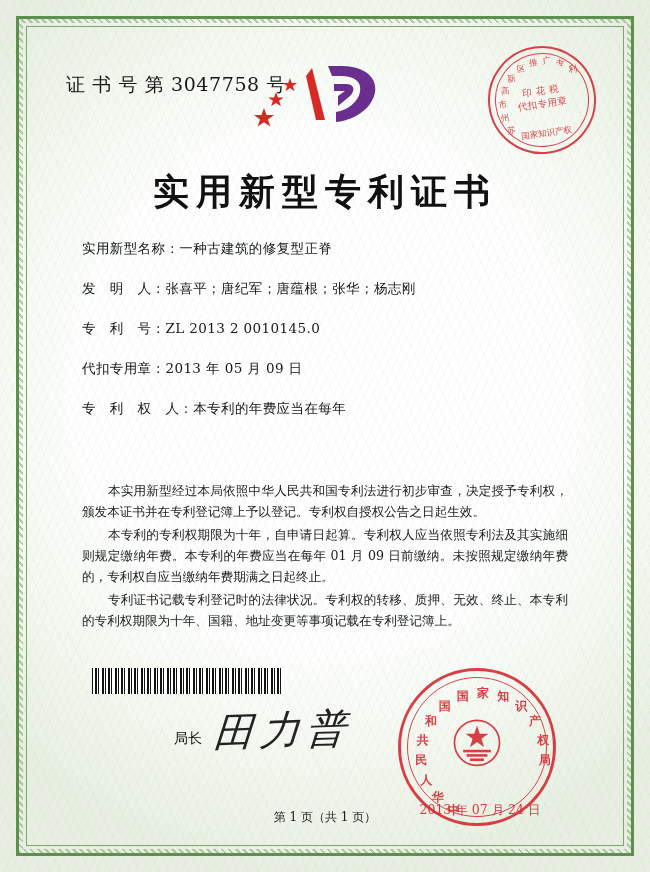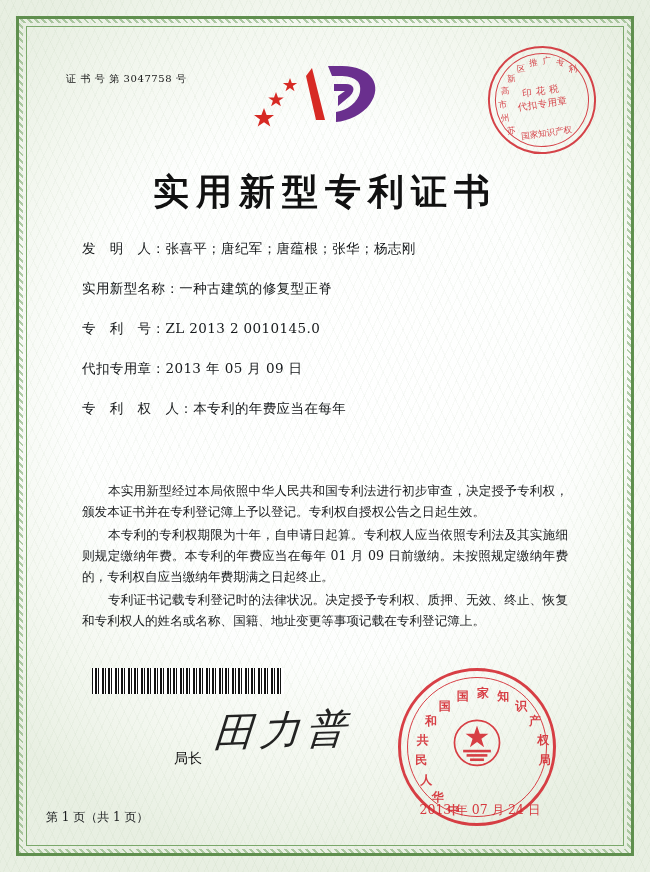--- a/index.html
+++ b/index.html
@@ -60,21 +60,21 @@
   .content {
     position: absolute;
     left: 46px; top: 40px; right: 46px; bottom: 40px;
   }
 
   
   .serial {
     position: absolute;
     left: 20px;
     top: 32px;
-    font-size: 10px;
+    font-size: 19px;
     color: #171717;
     letter-spacing: .6px;
     font-family: "DejaVu Serif", "Liberation Serif", serif;
   }
 
   
   .logo {
     position: absolute;
     left: 50%;
     transform: translateX(-50%);
@@ -194,21 +194,20 @@
   }
 
   
   .sig-label {
     position: absolute;
     left: 128px;
     top: 690px;
     font-size: 14px;
     color: #111;
     font-family: "DejaVu Serif", "Liberation Serif", serif;
-    margin-top: 20px;
   }
   .sig-hand {
     position: absolute;
     left: 168px;
     top: 663px;
     font-size: 40px;
     color: #111;
     letter-spacing: 6px;
     font-family: "DejaVu Serif", "Liberation Serif", serif;
     font-style: italic;
@@ -262,21 +261,21 @@
     color: #d4262e;
     font-family: "DejaVu Serif", "Liberation Serif", serif;
     opacity: .9;
   }
 
   
   .page-no {
     position: absolute;
     left: 0; right: 0;
     bottom: 6px;
-    text-align: left;
+    text-align: center;
     font-size: 12px;
     color: #1b1d1f;
     font-family: "DejaVu Serif", "Liberation Serif", serif;
   }
 </style>
 </head>
 <body>
 
 <div class="page">
   <div class="bg-tint"></div>
@@ -315,40 +314,40 @@
         <span style="transform: rotate(44deg) translate(0,-44px) rotate(-44deg)">利</span>
       </div>
       <div class="center-text">印 花 税<br>代扣专用章</div>
       <div style="position:absolute;left:0;right:0;bottom:12px;text-align:center;font-size:8.5px;font-family:'DejaVu Serif',serif;">国家知识产权</div>
     </div>
 
     <div class="title">实用新型专利证书</div>
 
     <div class="fields">
       <div class="field">
+        <span class="k">实用新型名称：</span><span class="v">一种古建筑的修复型正脊</span>
+      </div>
+      <div class="field">
         <span class="k">发　明　人：</span><span class="v">张喜平；唐纪军；唐蕴根；张华；杨志刚</span>
-      </div>
-      <div class="field">
-        <span class="k">实用新型名称：</span><span class="v">一种古建筑的修复型正脊</span>
       </div>
       <div class="field">
         <span class="k">专　利　号：</span><span class="v">ZL 2013 2 0010145.0</span>
       </div>
       <div class="field">
         <span class="k">代扣专用章：</span><span class="v">2013 年 05 月 09 日</span>
       </div>
       <div class="field">
         <span class="k">专　利　权　人：</span><span class="v">本专利的年费应当在每年</span>
       </div>
     </div>
 
     <div class="paras">
       <p>本实用新型经过本局依照中华人民共和国专利法进行初步审查，决定授予专利权，颁发本证书并在专利登记簿上予以登记。专利权自授权公告之日起生效。</p>
       <p>本专利的专利权期限为十年，自申请日起算。专利权人应当依照专利法及其实施细则规定缴纳年费。本专利的年费应当在每年 01 月 09 日前缴纳。未按照规定缴纳年费的，专利权自应当缴纳年费期满之日起终止。</p>
-      <p>专利证书记载专利登记时的法律状况。决定授予专利权、质押、无效、终止、恢复和专利权人的姓名或名称、国籍、地址变更等事项记载在专利登记簿上。</p>
+      <p>专利证书记载专利登记时的法律状况。专利权的转移、质押、无效、终止、本专利的专利权期限为十年、国籍、地址变更等事项记载在专利登记簿上。</p>
     </div>
 
     <div class="barcode"></div>
 
     <div class="sig-label">局长</div>
     <div class="sig-hand">田力普</div>
 
     <div class="seal-main">
       <div class="inner-ring"></div>
       <div class="arc-text">

